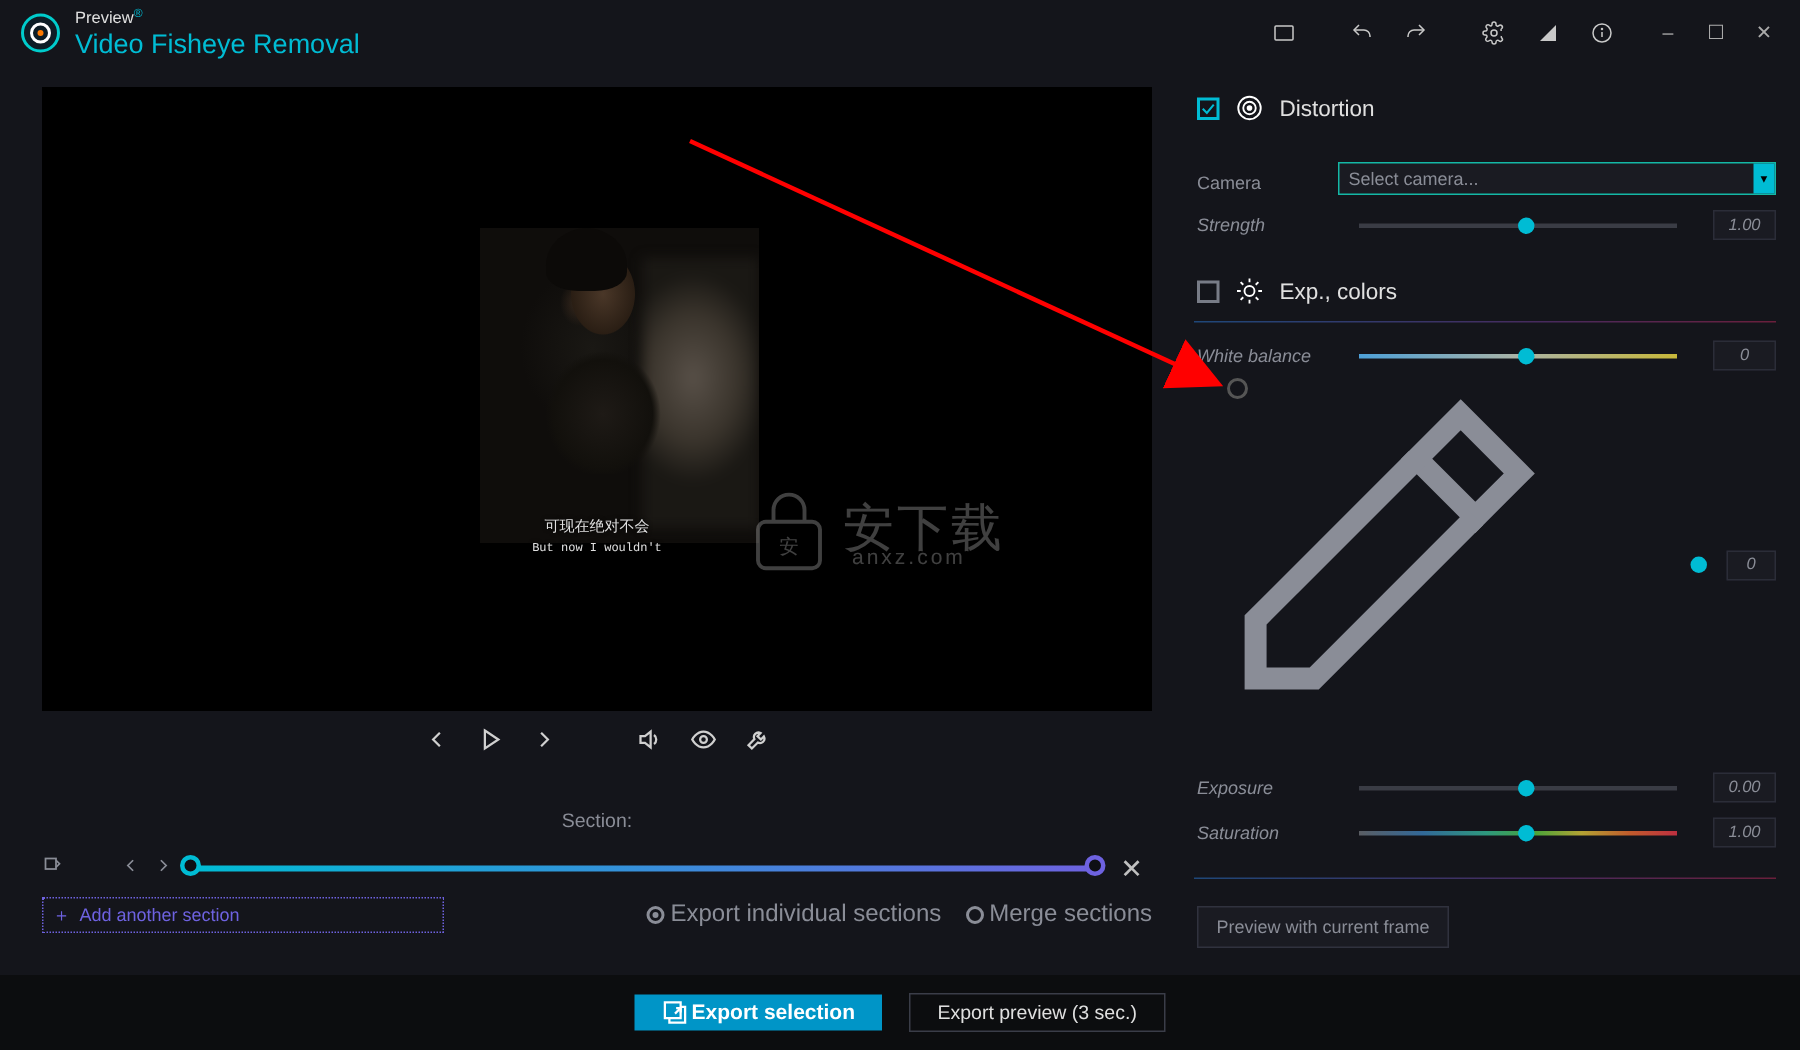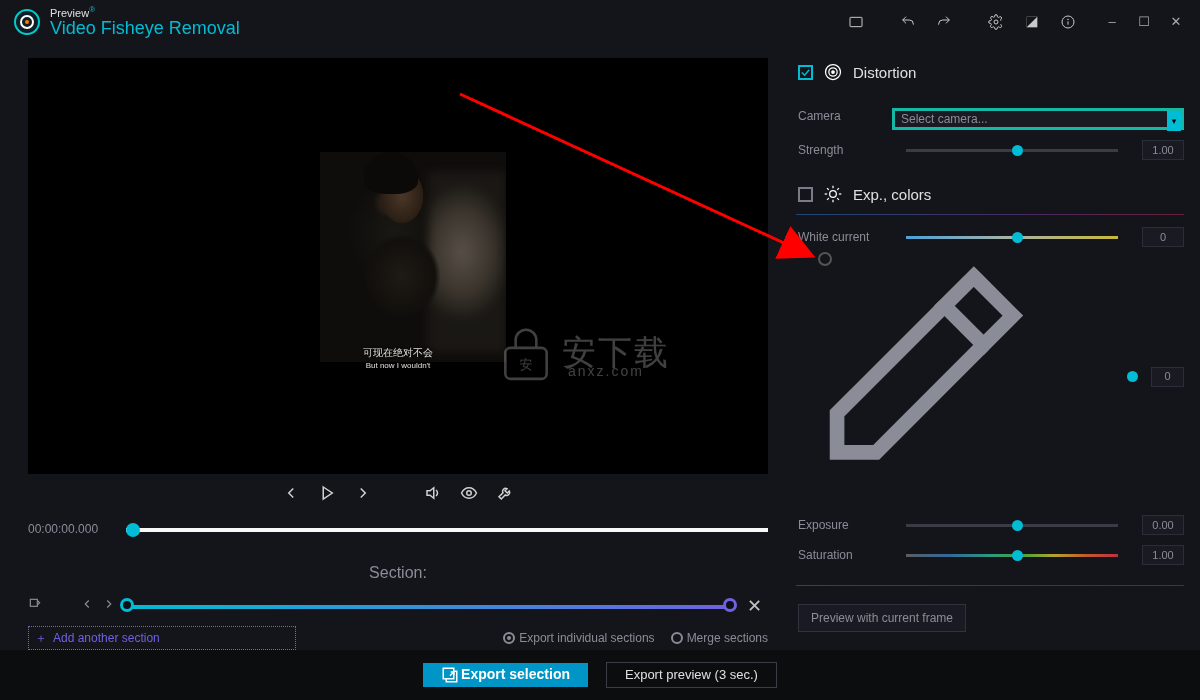--- a/index.html
+++ b/index.html
@@ -92,20 +92,21 @@
     display: flex;
     align-items: center;
     justify-content: center;
     overflow: hidden;
   }
   .video-frame {
     width: 156px;
     height: 332px;
     background: #000;
     position: relative;
+    font-family: Liberation Mono, monospace;
   }
   .frame-img {
     position: absolute;
     left: 0; top: 52px;
     width: 186px; height: 210px;
     background:
       radial-gradient(80px 90px at 75px 80px, #1a1814 0%, #0f0d0b 60%),
       linear-gradient(#2a2418, #1a150f);
     overflow: hidden;
   }
@@ -191,21 +192,21 @@
     position: absolute; left: 0; top: -5px;
     width: 14px; height: 14px;
     border-radius: 50%;
     background: var(--cyan);
   }
 
   
   .section-label {
     text-align: center;
     color: var(--fg-dim);
-    font-size: 16px;
+    font-size: 13px;
     margin-top: 20px;
   }
   .section-bar-row {
     display: flex;
     align-items: center;
     gap: 10px;
     margin-top: 8px;
   }
   .section-bar-row .ctrl {
     height: 30px;
@@ -251,21 +252,21 @@
     font-size: 12px;
     cursor: pointer;
   }
   .add-section-box .plus { margin-right: 6px; }
 
   .radio-group {
     display: flex;
     align-items: center;
     gap: 16px;
     color: var(--fg-dim);
-    font-size: 12px;
+    font-size: 16px;
     margin-left: auto;
   }
   .radio {
     width: 12px; height: 12px;
     border-radius: 50%;
     border: 2px solid var(--fg-dim);
     display: inline-block;
     vertical-align: middle;
     margin-right: 4px;
     position: relative;
@@ -297,49 +298,50 @@
 
   .divider-grad {
     height: 1px;
     background: linear-gradient(90deg, #2979d6 0%, #7b3fa0 60%, #c0295c 100%);
     opacity: 0.5;
     margin: 2px 6px 8px 6px;
   }
 
   .field-row {
     display: flex;
-    align-items: flex-start;
+    align-items: flex-end;
     gap: 10px;
     padding: 3px 6px 3px 8px;
   }
   .field-label { width: 84px; color: var(--fg-dim); font-size: 12px; }
   .select {
     flex: 1;
     height: 22px;
     background: var(--bg2);
-    border: 3px solid #14b8a6;
+    border: 1px solid #14b8a6;
     color: var(--fg-dim);
     font-size: 12px;
     padding: 0 6px;
     display: flex;
     align-items: center;
     position: relative;
   }
   .select .caret {
     width: 14px; height: 20px;
     background: var(--cyan);
     position: absolute; right: 0; top: 0;
     display: flex; align-items: center; justify-content: center;
     color: #000;
     font-size: 9px;
   }
 
   .slider-row {
     display: flex; align-items: center; gap: 24px;
     padding: 3px 6px 3px 8px;
+    font-style: italic;
   }
   .slider-label { width: 84px; color: var(--fg-dim); font-size: 12px; }
   .slider-track {
     flex: 1;
     height: 3px;
     background: #3a3c45;
     position: relative;
   }
   .slider-track .thumb {
     width: 11px; height: 11px;
@@ -529,26 +531,20 @@
           </svg></div>
       <div class="pc-btn"><svg viewBox="0 0 24 24">
             <path d="M2 12s3.5-7 10-7 10 7 10 7-3.5 7-10 7S2 12 2 12z"></path>
             <circle cx="12" cy="12" r="3"></circle>
           </svg></div>
       <div class="pc-btn"><svg viewBox="0 0 24 24">
             <path d="M14.7 6.3a4 4 0 00-5.4 5.4L4 17l3 3 5.3-5.3a4 4 0 005.4-5.4L15 12l-3-3 2.7-2.7z"></path>
           </svg></div>
     </div>
 
-    <div class="timeline-row">
-      <div class="timecode">00:00:00.000</div>
-      <div class="timeline">
-        <div class="handle" style="left:0"></div>
-      </div>
-    </div>
 
     <div class="section-label">Section:</div>
 
     <div class="section-bar-row">
       <div class="ctrl">
         <span><svg viewBox="0 0 24 24">
               <rect x="4" y="4" width="12" height="12"></rect>
               <polyline points="20 8 24 4 20 0" transform="translate(-4,6)"></polyline>
             </svg></span>
         <span style="width:22px"></span>
@@ -622,21 +618,21 @@
             <line x1="4.9" y1="4.9" x2="7" y2="7"></line>
             <line x1="17" y1="17" x2="19.1" y2="19.1"></line>
             <line x1="4.9" y1="19.1" x2="7" y2="17"></line>
             <line x1="17" y1="7" x2="19.1" y2="4.9"></line>
           </svg></div>
       <div class="panel-title">Exp., colors</div>
     </div>
     <div class="divider-grad"></div>
 
     <div class="slider-row" style="padding-top:0">
-      <div class="slider-label">White current</div>
+      <div class="slider-label">White balance</div>
       <div class="slider-track wb-gradient">
           <div class="thumb" style="left:50%"></div>
         </div>
       <div class="slider-val">0</div>
     </div>
     <div class="slider-row">
       <div class="slider-label" style="width:auto">
         <span class="eyedrop"><svg viewBox="0 0 24 24">
               <path d="M18 2l4 4-3 3-4-4 3-3z"></path>
               <path d="M15 5L4 16v4h4L19 9"></path>

